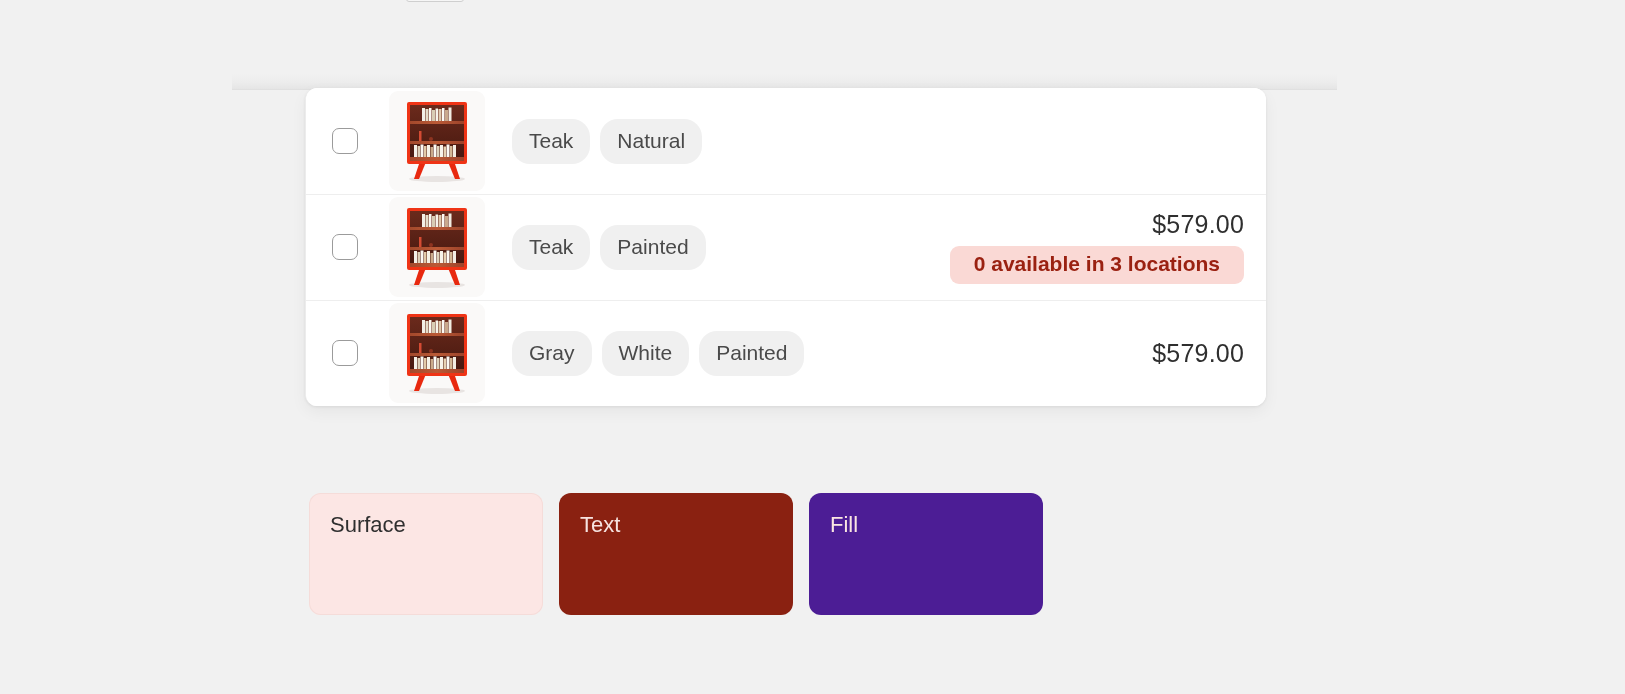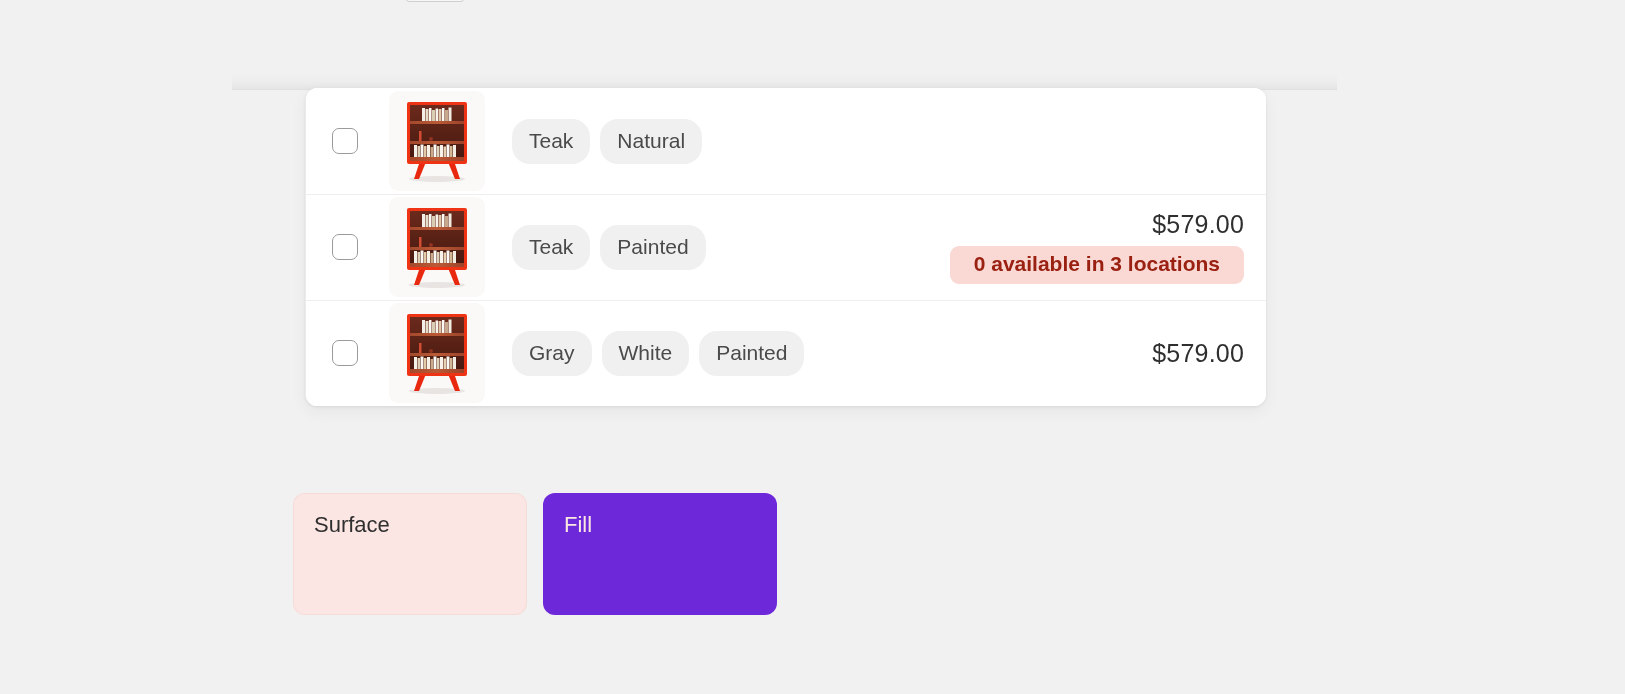--- a/index.html
+++ b/index.html
@@ -133,34 +133,34 @@
     background: #fad9d5;
     color: #9a2111;
     font-weight: bold;
     padding: 6px 24px 8px;
     border-radius: 9px;
   }
 
   
   .swatches {
     position: absolute;
-    left: 293px; top: 493px;
+    left: 309px; top: 493px;
     display: flex;
     gap: 16px;
   }
   .swatch {
     width: 234px;
     height: 122px;
     border-radius: 12px;
     padding: 19px 0 0 21px;
     font-size: 22px;
   }
   .sw-surface { background: #fce6e4; color: #2f2f2f; box-shadow: inset 0 0 0 1px #f5dcd9; }
   .sw-text    { background: #8a2111; color: #f6e3e0; }
-  .sw-fill    { background: #6d28d9; color: #fbe6e2; }
+  .sw-fill    { background: #4c1d95; color: #fbe6e2; }
   .sw-onfill  { background: #fffaf9; color: #2f2f2f; box-shadow: inset 0 0 0 1px #ededed; }
 </style>
 </head>
 <body>
 
 <div class="stage">
 
   <div class="top-stub"></div>
   <div class="top-band"></div>
   <div class="top-band-line"></div>
@@ -341,18 +341,21 @@
         <div class="price">$579.00</div>
       </div>
     </div>
 
   </div>
 
   <div class="swatches">
     <div class="swatch sw-surface">
       <span>Surface</span>
     </div>
+    <div class="swatch sw-text">
+      <span>Text</span>
+    </div>
     <div class="swatch sw-fill">
       <span>Fill</span>
     </div>
   </div>
 
 </div>
 
 </body></html>

